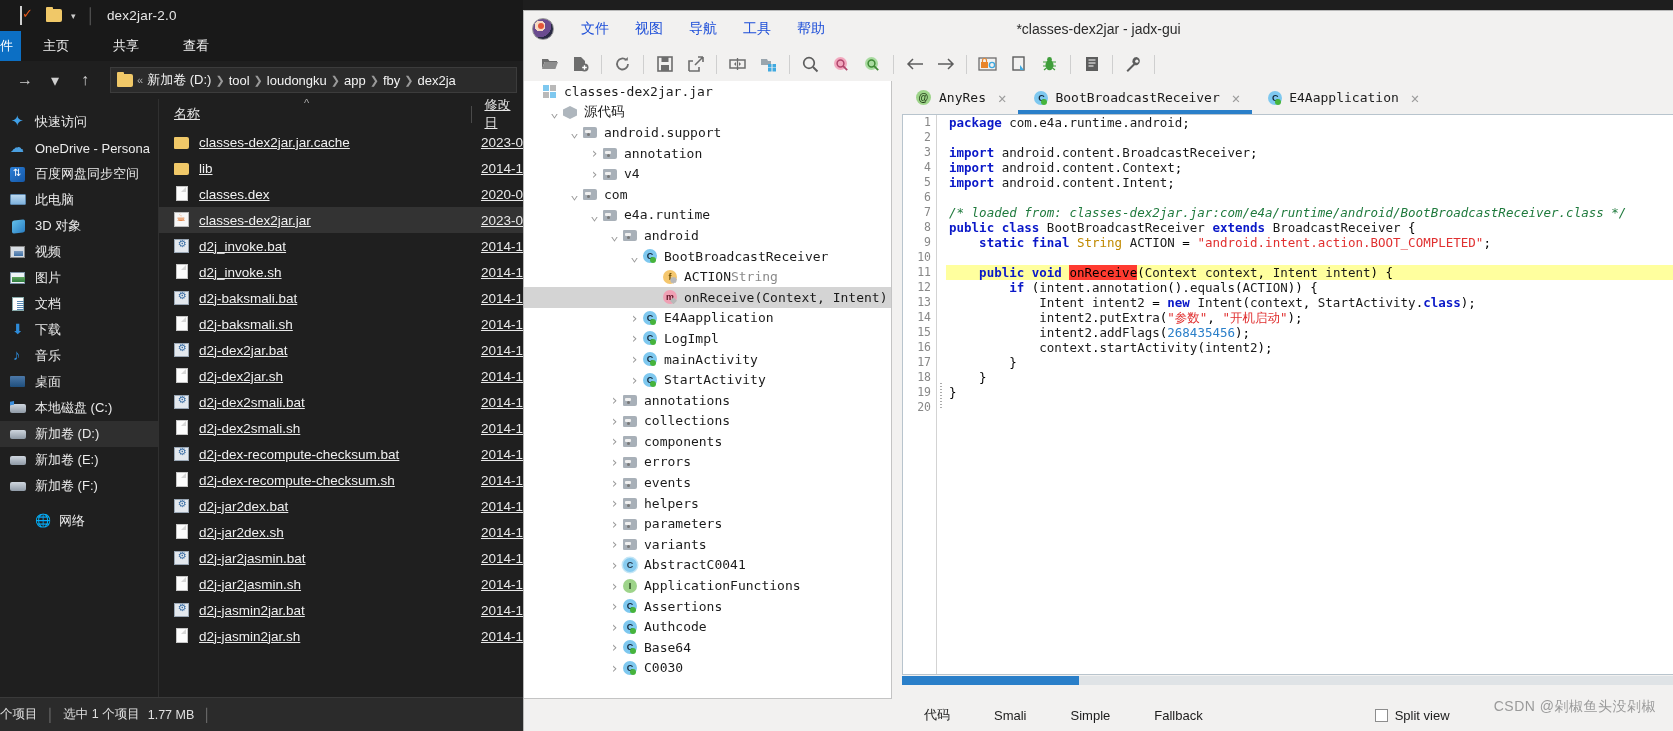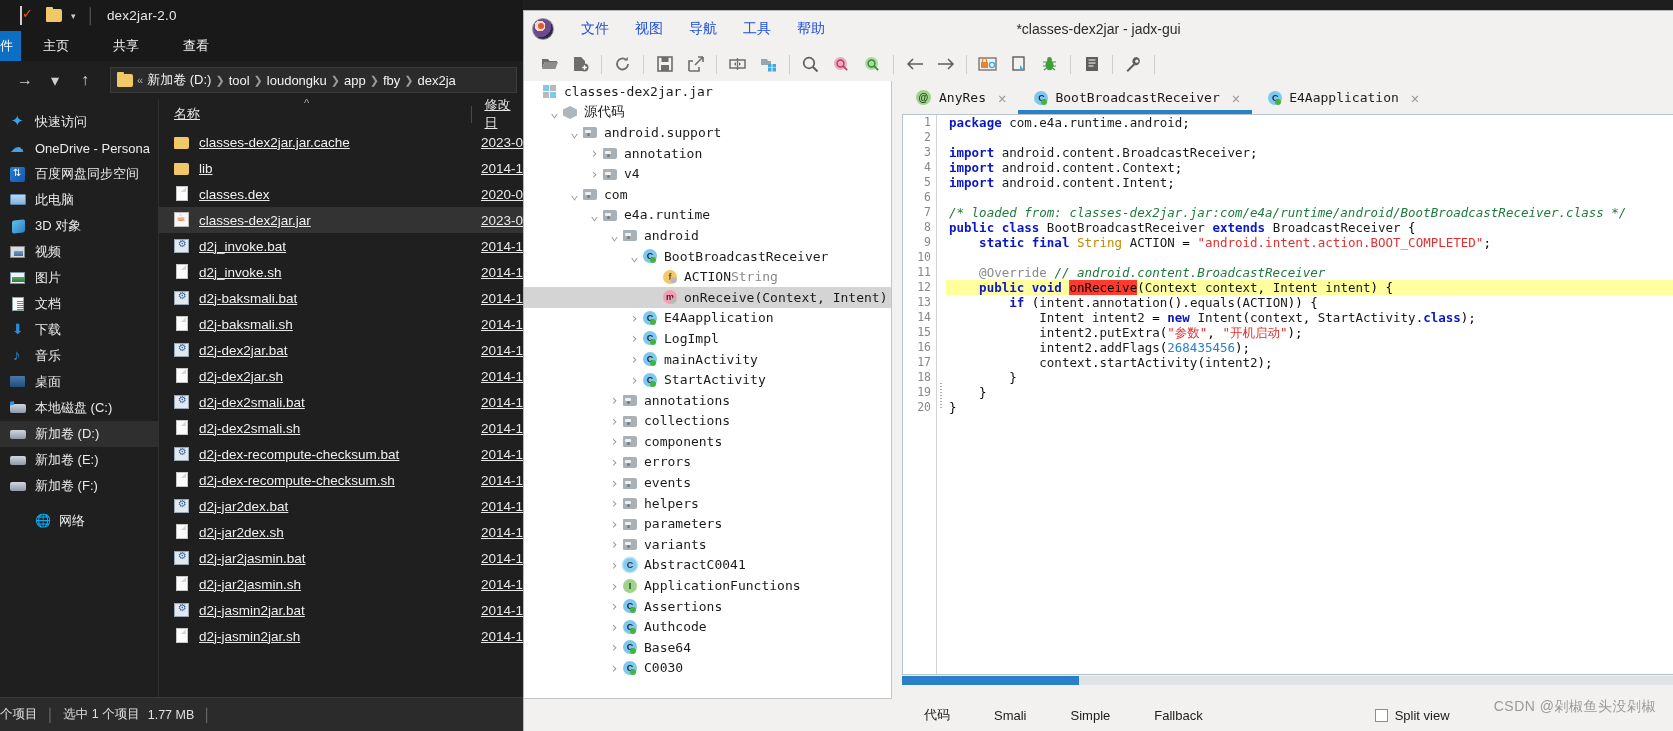--- a/index.html
+++ b/index.html
@@ -1097,21 +1097,20 @@
                 <div class="cl"><span class="kw">package</span> <span class="pl">com</span>.<span class="pl">e4a</span>.<span class="pl">runtime</span>.<span class="pl">android</span>;</div>
                 <div class="cl">&nbsp;</div>
                 <div class="cl"><span class="kw">import</span> <span class="pl">android</span>.<span class="pl">content</span>.<span class="pl">BroadcastReceiver</span>;</div>
                 <div class="cl"><span class="kw">import</span> <span class="pl">android</span>.<span class="pl">content</span>.<span class="pl">Context</span>;</div>
                 <div class="cl"><span class="kw">import</span> <span class="pl">android</span>.<span class="pl">content</span>.<span class="pl">Intent</span>;</div>
                 <div class="cl">&nbsp;</div>
                 <div class="cl"><span class="cmt">/* loaded from: classes-dex2jar.jar:com/e4a/runtime/android/BootBroadcastReceiver.class */</span></div>
                 <div class="cl"><span class="kw">public</span> <span class="kw">class</span> <span class="pl">BootBroadcastReceiver</span> <span class="kw">extends</span> <span class="pl">BroadcastReceiver</span> {</div>
                 <div class="cl">    <span class="kw">static</span> <span class="kw">final</span> <span class="tp">String</span> <span class="pl">ACTION</span> = <span class="str">"android.intent.action.BOOT_COMPLETED"</span>;</div>
                 <div class="cl">&nbsp;</div>
-                <div class="cl">    <span class="cmt2">@Override</span> <span class="cmt">// android.content.BroadcastReceiver</span></div>
                 <div class="cl hl">    <span class="kw">public</span> <span class="kw">void</span> <span class="hlword">onReceive</span>(<span class="pl">Context</span> <span class="pl">context</span>, <span class="pl">Intent</span> <span class="pl">intent</span>) {</div>
                 <div class="cl">        <span class="kw">if</span> (<span class="pl">intent</span>.<span class="pl">annotation</span>().<span class="pl">equals</span>(<span class="pl">ACTION</span>)) {</div>
                 <div class="cl">            <span class="pl">Intent</span> <span class="pl">intent2</span> = <span class="kw">new</span> <span class="pl">Intent</span>(<span class="pl">context</span>, <span class="pl">StartActivity</span>.<span class="kw">class</span>);</div>
                 <div class="cl">            <span class="pl">intent2</span>.<span class="pl">putExtra</span>(<span class="str">"参数"</span>, <span class="str">"开机启动"</span>);</div>
                 <div class="cl">            <span class="pl">intent2</span>.<span class="pl">addFlags</span>(<span class="num">268435456</span>);</div>
                 <div class="cl">            <span class="pl">context</span>.<span class="pl">startActivity</span>(<span class="pl">intent2</span>);</div>
                 <div class="cl">        }</div>
                 <div class="cl">    }</div>
                 <div class="cl">}</div>
               </div>

